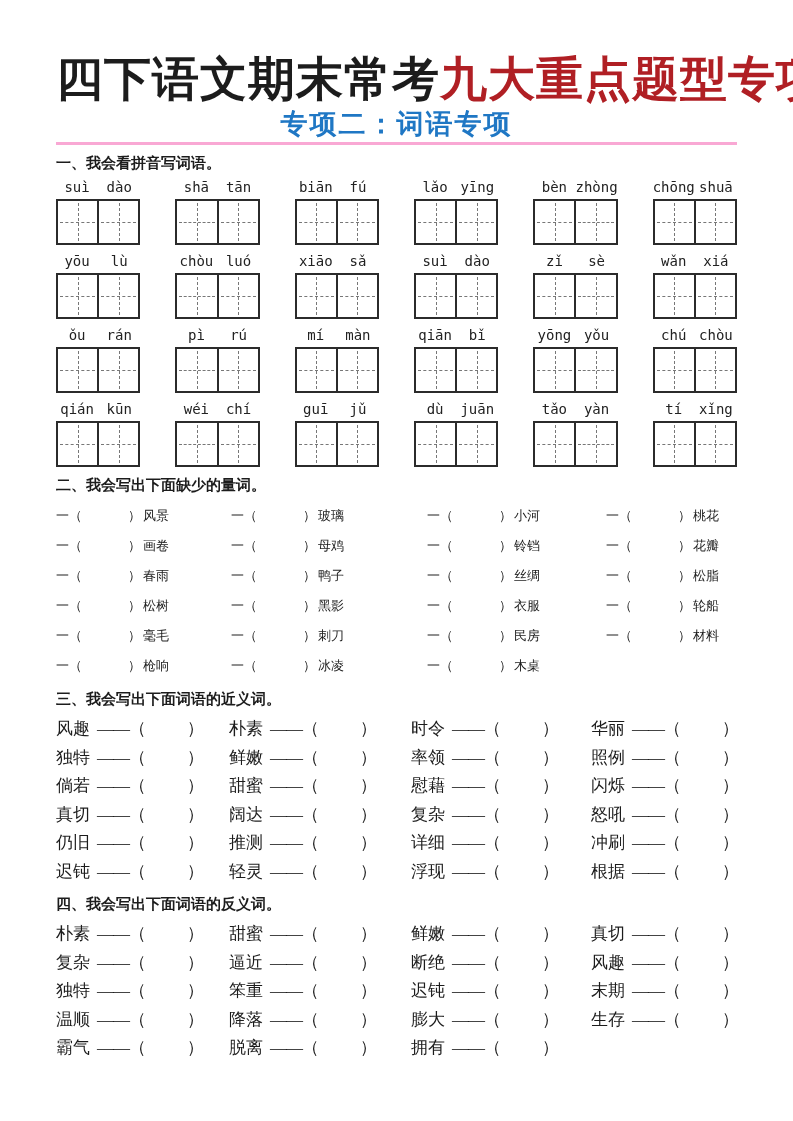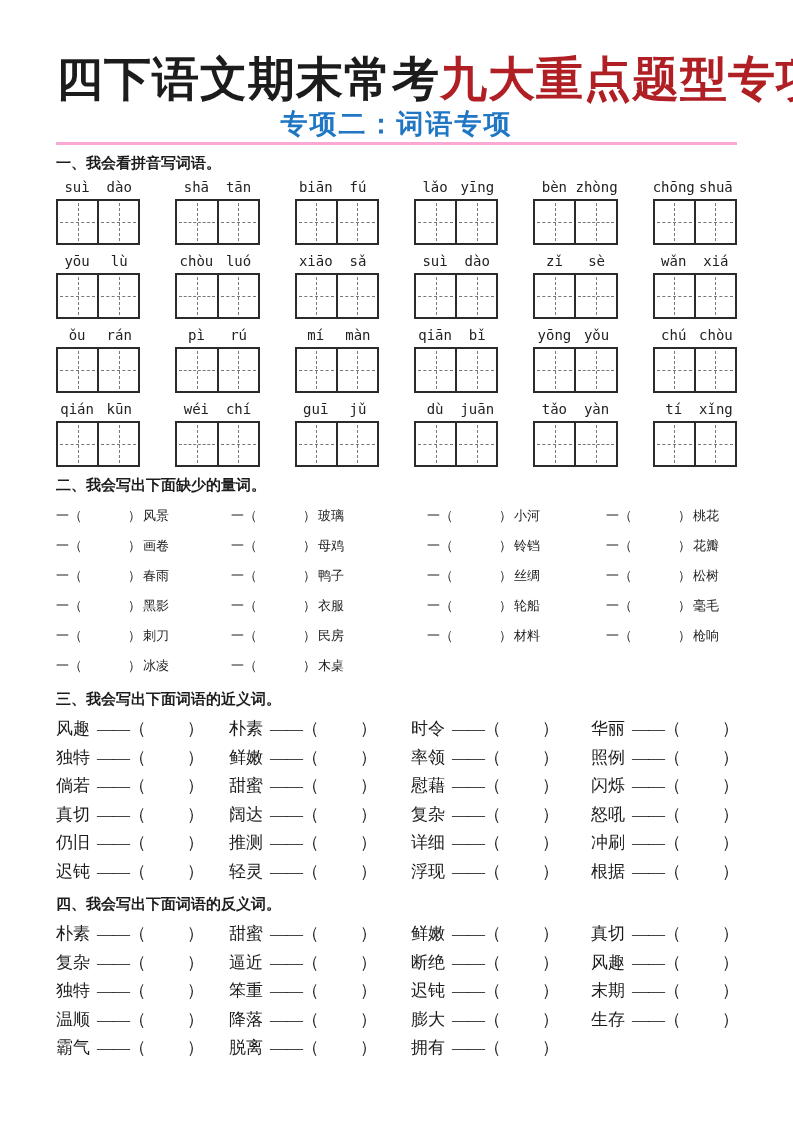--- a/index.html
+++ b/index.html
@@ -313,20 +313,21 @@
     <div class="qi"><span>一（</span><span class="gap"></span><span>）</span><span class="noun">玻璃</span></div>
     <div class="qi"><span>一（</span><span class="gap"></span><span>）</span><span class="noun">小河</span></div>
     <div class="qi"><span>一（</span><span class="gap"></span><span>）</span><span class="noun">桃花</span></div>
     <div class="qi"><span>一（</span><span class="gap"></span><span>）</span><span class="noun">画卷</span></div>
     <div class="qi"><span>一（</span><span class="gap"></span><span>）</span><span class="noun">母鸡</span></div>
     <div class="qi"><span>一（</span><span class="gap"></span><span>）</span><span class="noun">铃铛</span></div>
     <div class="qi"><span>一（</span><span class="gap"></span><span>）</span><span class="noun">花瓣</span></div>
     <div class="qi"><span>一（</span><span class="gap"></span><span>）</span><span class="noun">春雨</span></div>
     <div class="qi"><span>一（</span><span class="gap"></span><span>）</span><span class="noun">鸭子</span></div>
     <div class="qi"><span>一（</span><span class="gap"></span><span>）</span><span class="noun">丝绸</span></div>
+    <div class="qi"><span>一（</span><span class="gap"></span><span>）</span><span class="noun">松脂</span></div>
     <div class="qi"><span>一（</span><span class="gap"></span><span>）</span><span class="noun">松树</span></div>
     <div class="qi"><span>一（</span><span class="gap"></span><span>）</span><span class="noun">黑影</span></div>
     <div class="qi"><span>一（</span><span class="gap"></span><span>）</span><span class="noun">衣服</span></div>
     <div class="qi"><span>一（</span><span class="gap"></span><span>）</span><span class="noun">轮船</span></div>
     <div class="qi"><span>一（</span><span class="gap"></span><span>）</span><span class="noun">毫毛</span></div>
     <div class="qi"><span>一（</span><span class="gap"></span><span>）</span><span class="noun">刺刀</span></div>
     <div class="qi"><span>一（</span><span class="gap"></span><span>）</span><span class="noun">民房</span></div>
     <div class="qi"><span>一（</span><span class="gap"></span><span>）</span><span class="noun">材料</span></div>
     <div class="qi"><span>一（</span><span class="gap"></span><span>）</span><span class="noun">枪响</span></div>
     <div class="qi"><span>一（</span><span class="gap"></span><span>）</span><span class="noun">冰凌</span></div>

